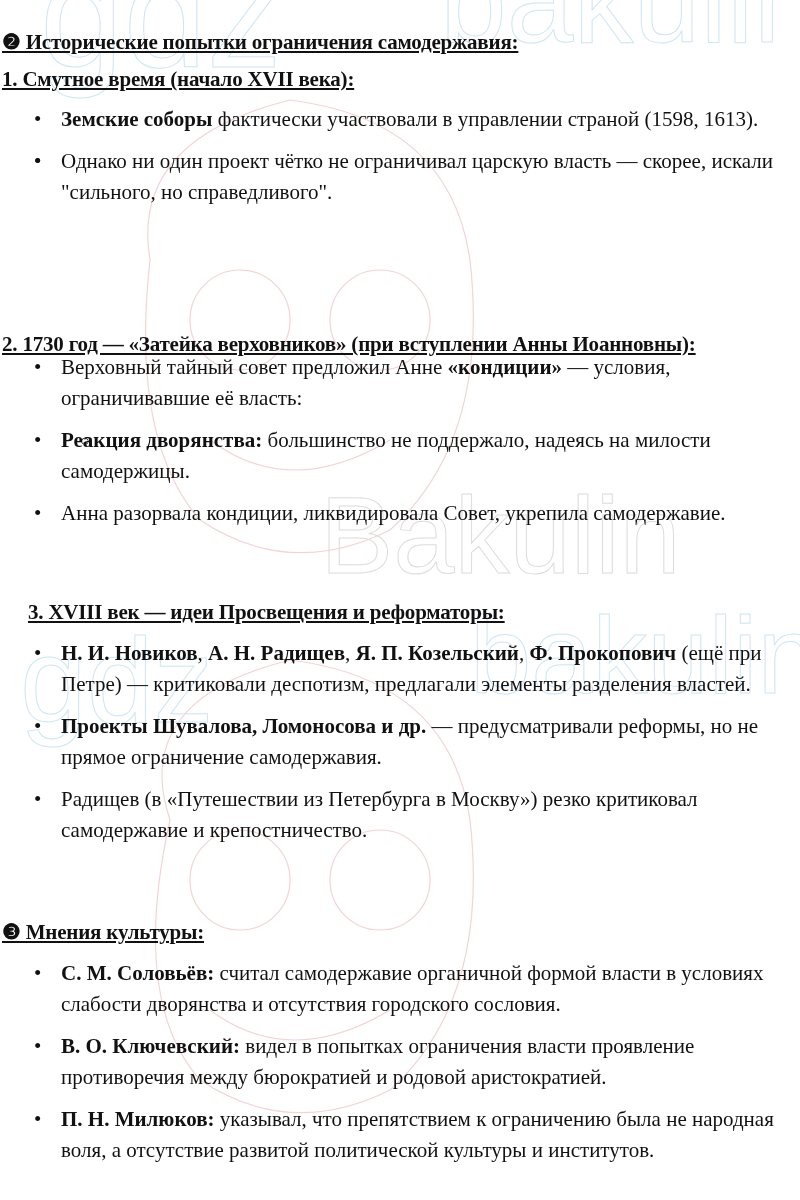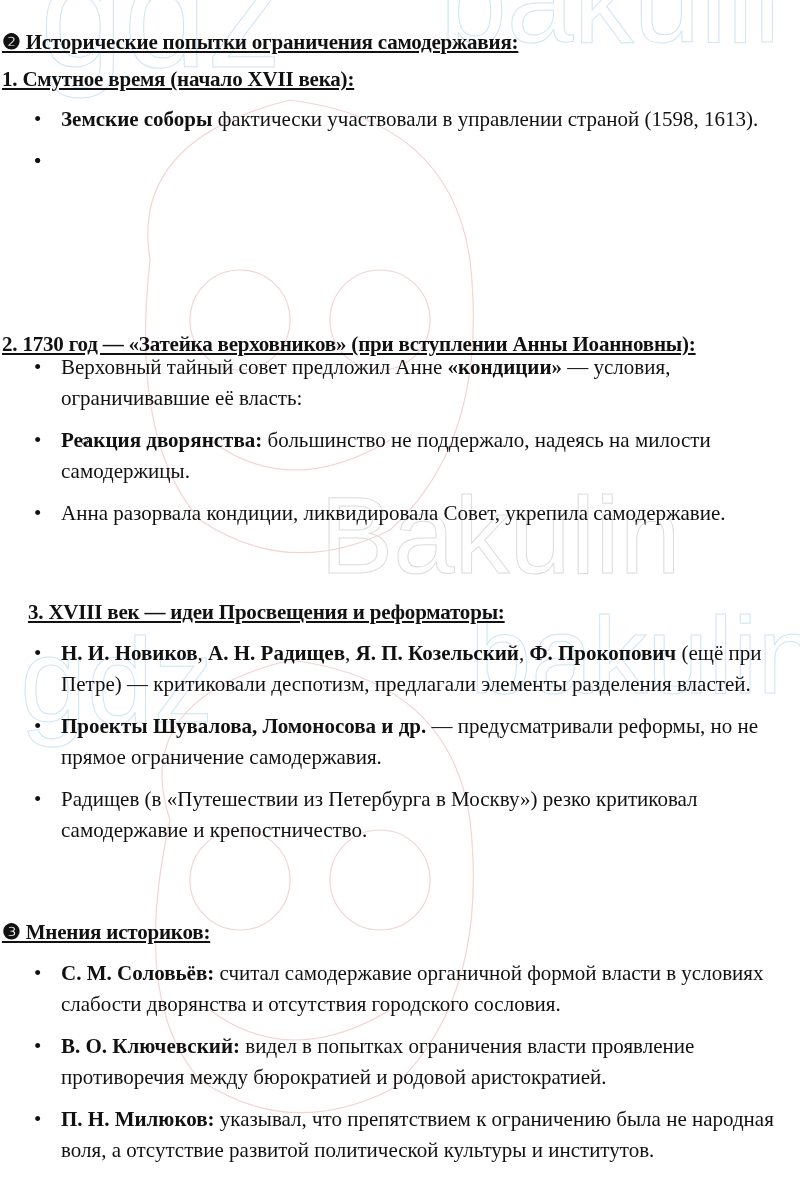--- a/index.html
+++ b/index.html
@@ -46,20 +46,21 @@
   <div class="ul" style="top:104px;">
     <div class="li" style="margin-bottom:11px;">
       <span class="bullet">•</span>
       <b>Земские соборы</b><span> фактически участвовали в управлении страной (1598, 1613).</span>
     </div>
     <div class="li" style="margin-bottom:11px;">
       <span class="bullet">•</span>
     </div>
     <div class="li">
       <span class="bullet">•</span>
+      <span>Однако ни один проект чётко не ограничивал царскую власть — скорее, искали "сильного, но справедливого".</span>
     </div>
   </div>
 
   <div class="h2" style="top:332px;">2. 1730 год — «Затейка верховников» (при вступлении Анны Иоанновны):</div>
   <div class="ul" style="top:352px;">
     <div class="li" style="margin-bottom:11px;">
       <span class="bullet">•</span>
       <span>Верховный тайный совет предложил Анне </span><b>«кондиции»</b><span> — условия, ограничивавшие её власть:</span>
     </div>
     <div class="li sub" style="margin-bottom:11px;">
@@ -84,21 +85,21 @@
     <div class="li" style="margin-bottom:11px;">
       <span class="bullet">•</span>
       <b>Проекты Шувалова, Ломоносова и др.</b><span> — предусматривали реформы, но не прямое ограничение самодержавия.</span>
     </div>
     <div class="li">
       <span class="bullet">•</span>
       <span>Радищев (в «Путешествии из Петербурга в Москву») резко критиковал самодержавие и крепостничество.</span>
     </div>
   </div>
 
-  <div class="h2" style="top:920px;">❸ Мнения историков:</div>
+  <div class="h2" style="top:920px;">❸ Мнения культуры:</div>
   <div class="ul" style="top:958px;">
     <div class="li" style="margin-bottom:11px;">
       <span class="bullet">•</span>
       <b>С. М. Соловьёв:</b><span> считал самодержавие органичной формой власти в условиях слабости дворянства и отсутствия городского сословия.</span>
     </div>
     <div class="li" style="margin-bottom:11px;">
       <span class="bullet">•</span>
       <b>В. О. Ключевский:</b><span> видел в попытках ограничения власти проявление противоречия между бюрократией и родовой аристократией.</span>
     </div>
     <div class="li">

